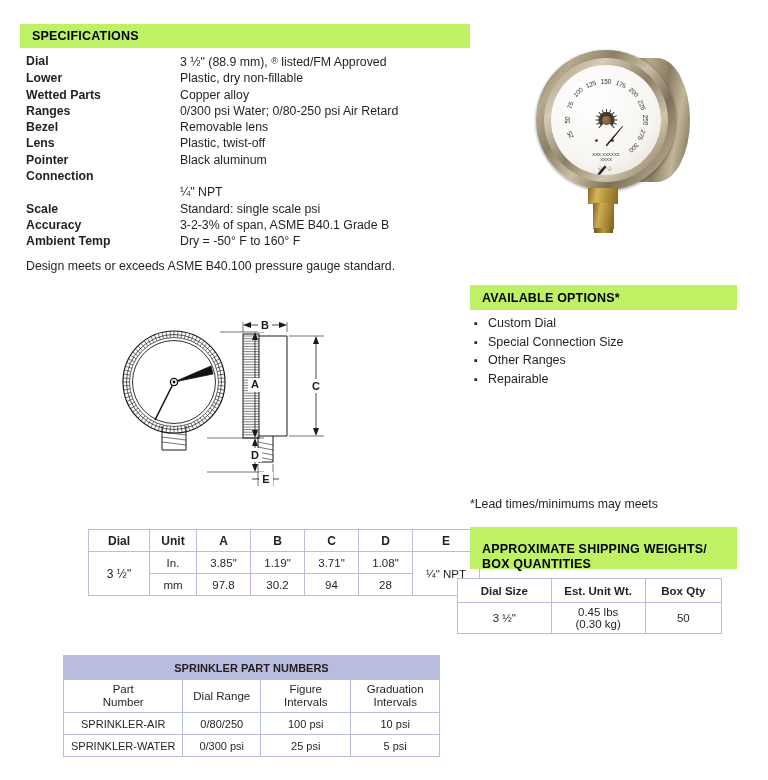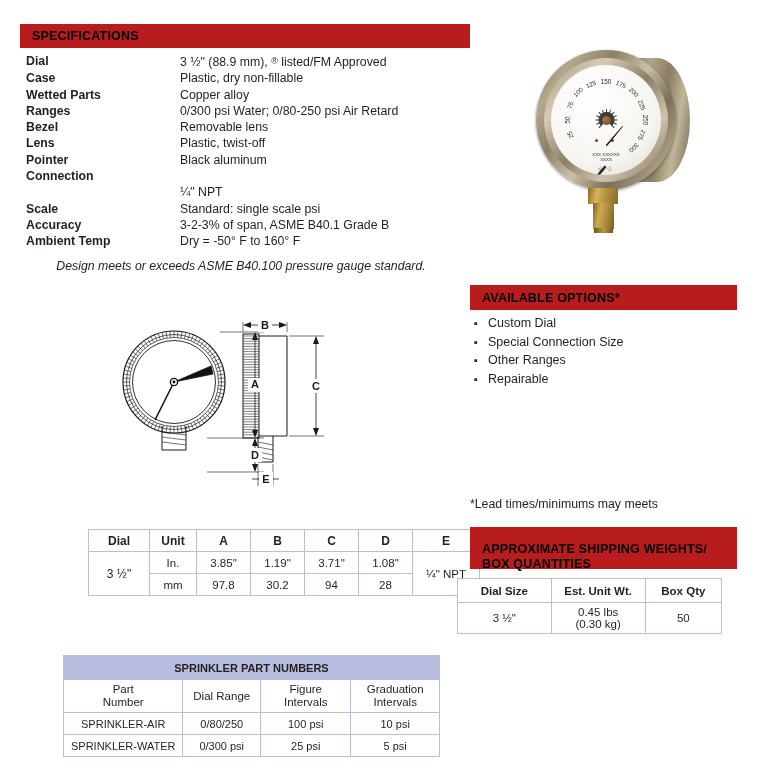--- a/index.html
+++ b/index.html
@@ -10,21 +10,21 @@
     width: 768px; height: 780px;
     position: relative;
     font-family: "Liberation Sans", sans-serif;
     color: #231f20;
     overflow: hidden;
   }
   .abs { position: absolute; }
 
   
   .band {
-    background: #b91c1c;
+    background: #bef264;
     color: #000000;
     font-weight: bold;
     font-size: 12.5px;
     letter-spacing: 0.2px;
     display: flex;
     align-items: center;
     padding-left: 12px;
     box-sizing: border-box;
   }
   .band.two-line {
@@ -44,23 +44,21 @@
     font-weight: bold;
     flex: 0 0 154px;
   }
   .spec-value { flex: 1; }
   .spec-value .reg {
     font-size: 9px;
     vertical-align: 2px;
     letter-spacing: 0;
   }
   .italic-note {
-    font-style: italic;
     font-size: 12.3px;
-    text-align: center;
   }
 
   
   .opt-row {
     display: flex;
     font-size: 12.5px;
     line-height: 18.5px;
   }
   .opt-bullet {
     width: 14px;
@@ -243,21 +241,21 @@
 </div>
 
 <div class="abs" style="left:26px; top:53px; width:440px;">
 
   <div class="spec-row">
     <div class="spec-label">Dial</div>
     <div class="spec-value"><span>3 ½" (88.9 mm),  </span><span class="reg">®</span><span> listed/FM Approved</span></div>
   </div>
 
   <div class="spec-row">
-    <div class="spec-label">Case</div>
+    <div class="spec-label">Lower</div>
     <div class="spec-value">Plastic, dry non-fillable</div>
   </div>
   <div class="spec-row">
     <div class="spec-label">Wetted Parts</div>
     <div class="spec-value">Copper alloy</div>
   </div>
   <div class="spec-row">
     <div class="spec-label">Ranges</div>
     <div class="spec-value">0/300 psi Water; 0/80-250 psi Air Retard</div>
   </div>

